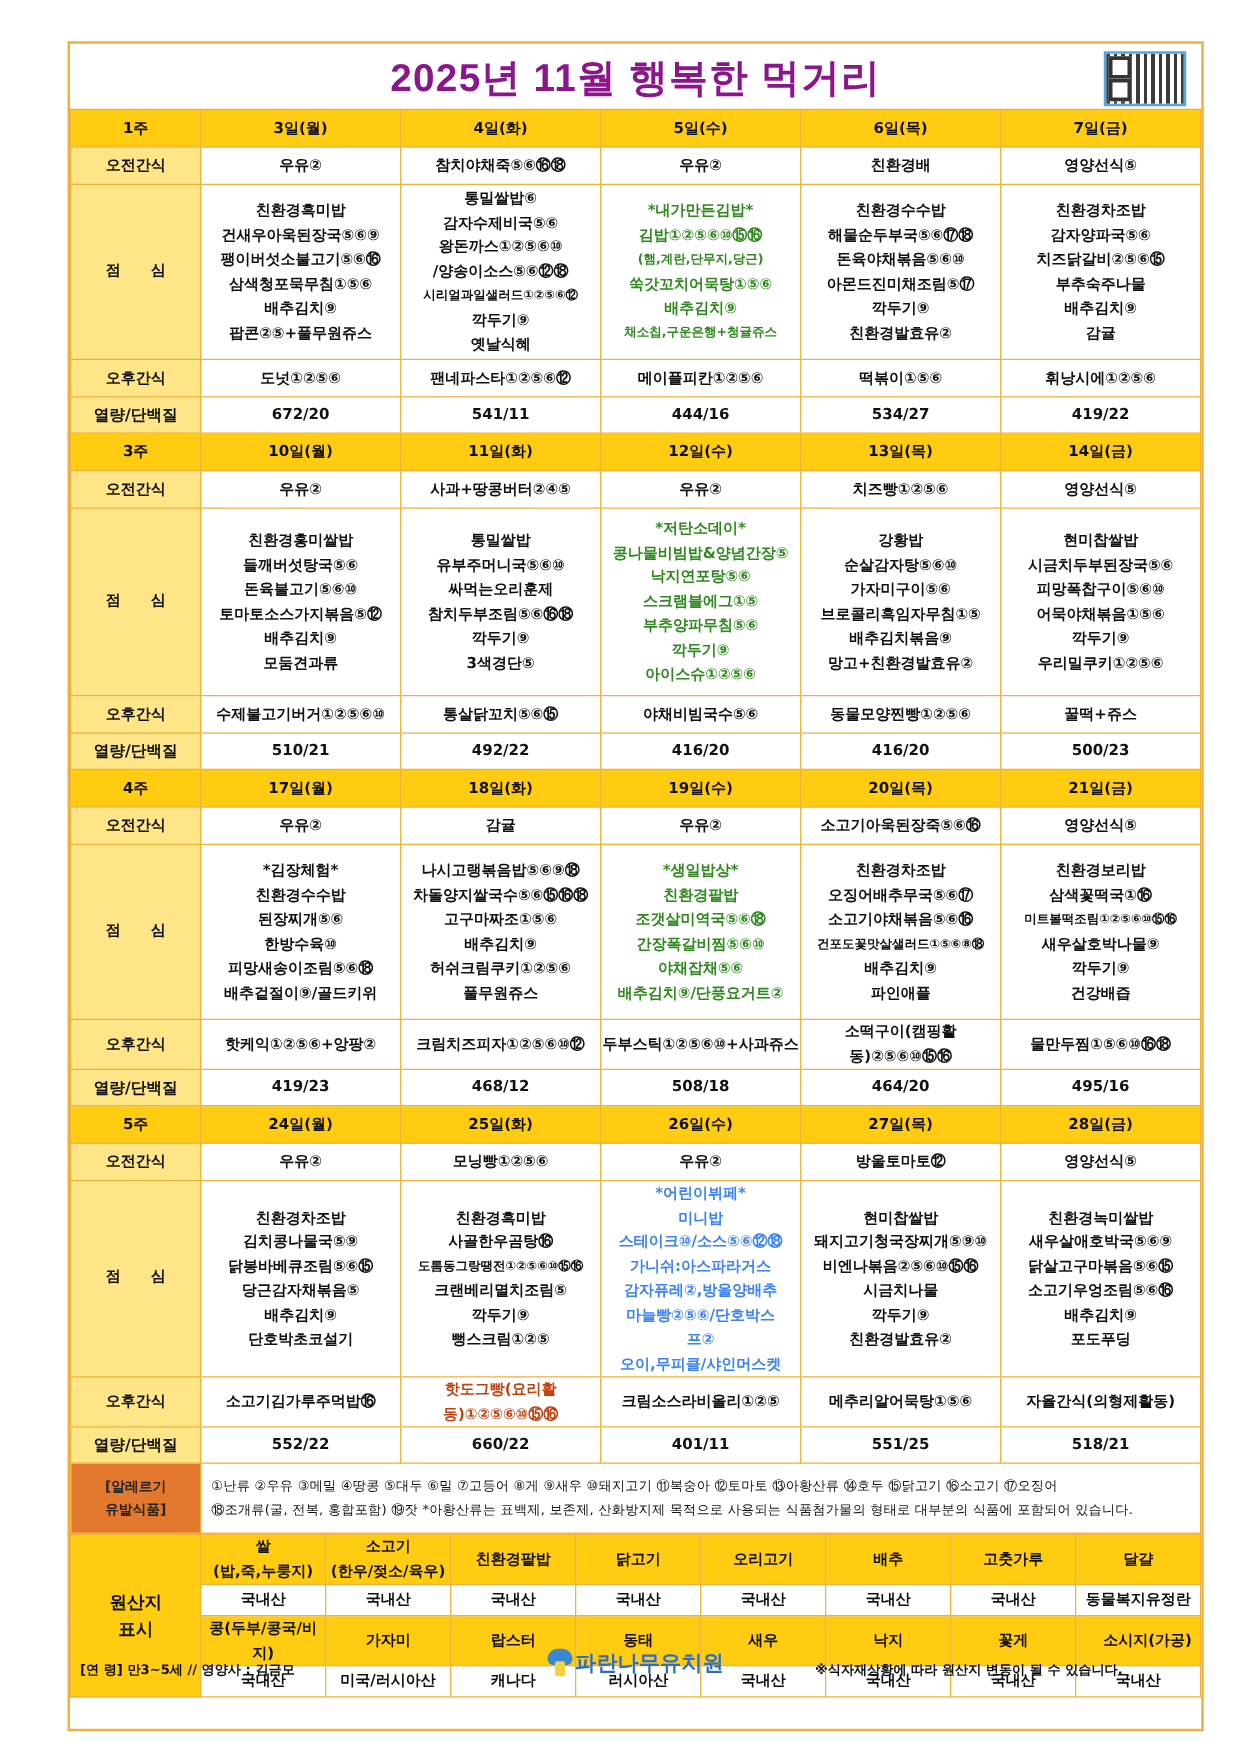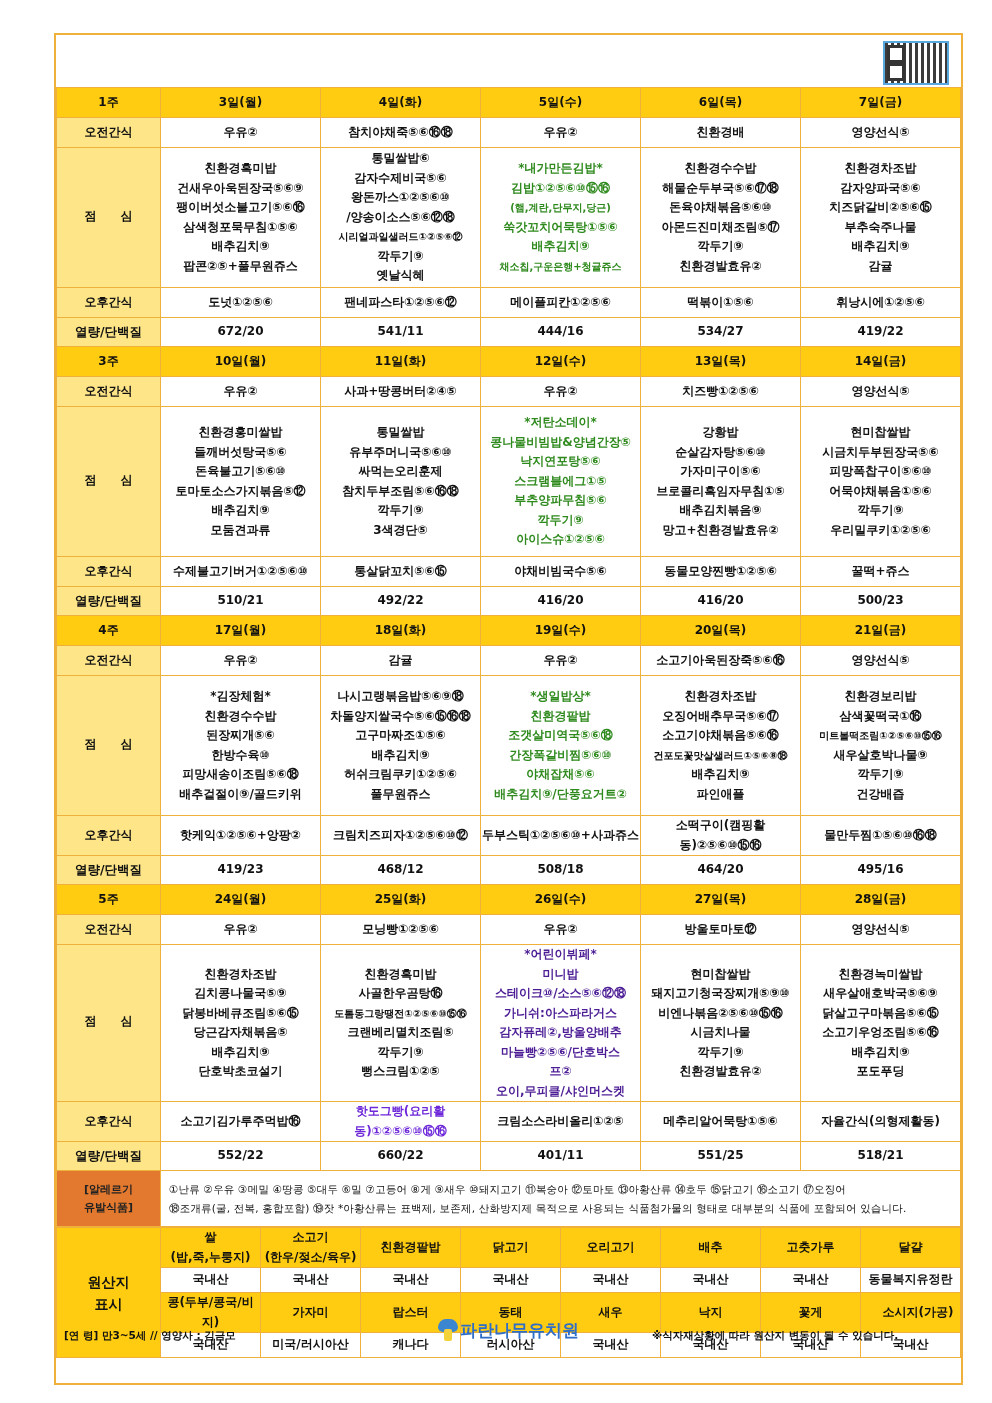--- a/index.html
+++ b/index.html
@@ -40,22 +40,22 @@
     border: 1.5px solid #f0b03c; text-align: center; vertical-align: middle;
     font-weight: bold; font-size: 12px; line-height: 19.5px;
   }
   .c-label { width: 104px; background: #fde588; font-size: 12.5px; }
   .week-row td { background: #ffcc11; height: 30px; font-size: 13px; }
   .week-row td.c-label { background: #ffcc11; }
   .snack-row td { height: 30px; }
   .cal-row td { height: 29px; font-size: 13px; }
   .lunch-label { letter-spacing: 24px; padding-left: 24px; font-family: Liberation Mono, monospace; }
   .green { color: #2f8a1e; }
-  .purple { color: #4c1d95; }
-  .blue { color: #6d28d9; }
+  .purple { color: #3b82f6; }
+  .blue { color: #c2410c; }
   .small { font-size: 10px; }
   .line { display: block; white-space: nowrap; }
 
   .allergy td { height: 56px; }
   .allergy-label { background: #e2792e !important; color: #222; font-size: 11px !important; line-height: 18px !important; }
   .allergy-text { text-align: left !important; padding-left: 8px; font-size: 10.5px !important; line-height: 19px !important; font-weight: normal !important; letter-spacing: 0.2px; }
 
   .origin td { font-size: 8.5px; line-height: 12px; font-weight: bold; }
   .origin .oh td { background: #ffcc11; height: 28px; }
   .origin .ov td { background: #fff; height: 25px; }
@@ -77,20 +77,21 @@
     content: ""; position: absolute; left: 6px; top: 10px; width: 8px; height: 12px;
     background: #f4d33a; border-radius: 2px;
   }
   .footer .note { position: absolute; left: 596px; top: 30px; font-size: 10.5px; font-weight: bold; }
 </style>
 </head>
 <body>
 
 <div class="page">
   <div class="title-bar">
+    <div class="title">2025년 11월 행복한 먹거리</div>
     <div class="qr"></div>
   </div>
 
   <table class="menu" id="menu-table">
     <colgroup>
       <col style="width:104px">
         <col>
         <col>
         <col>
         <col>

